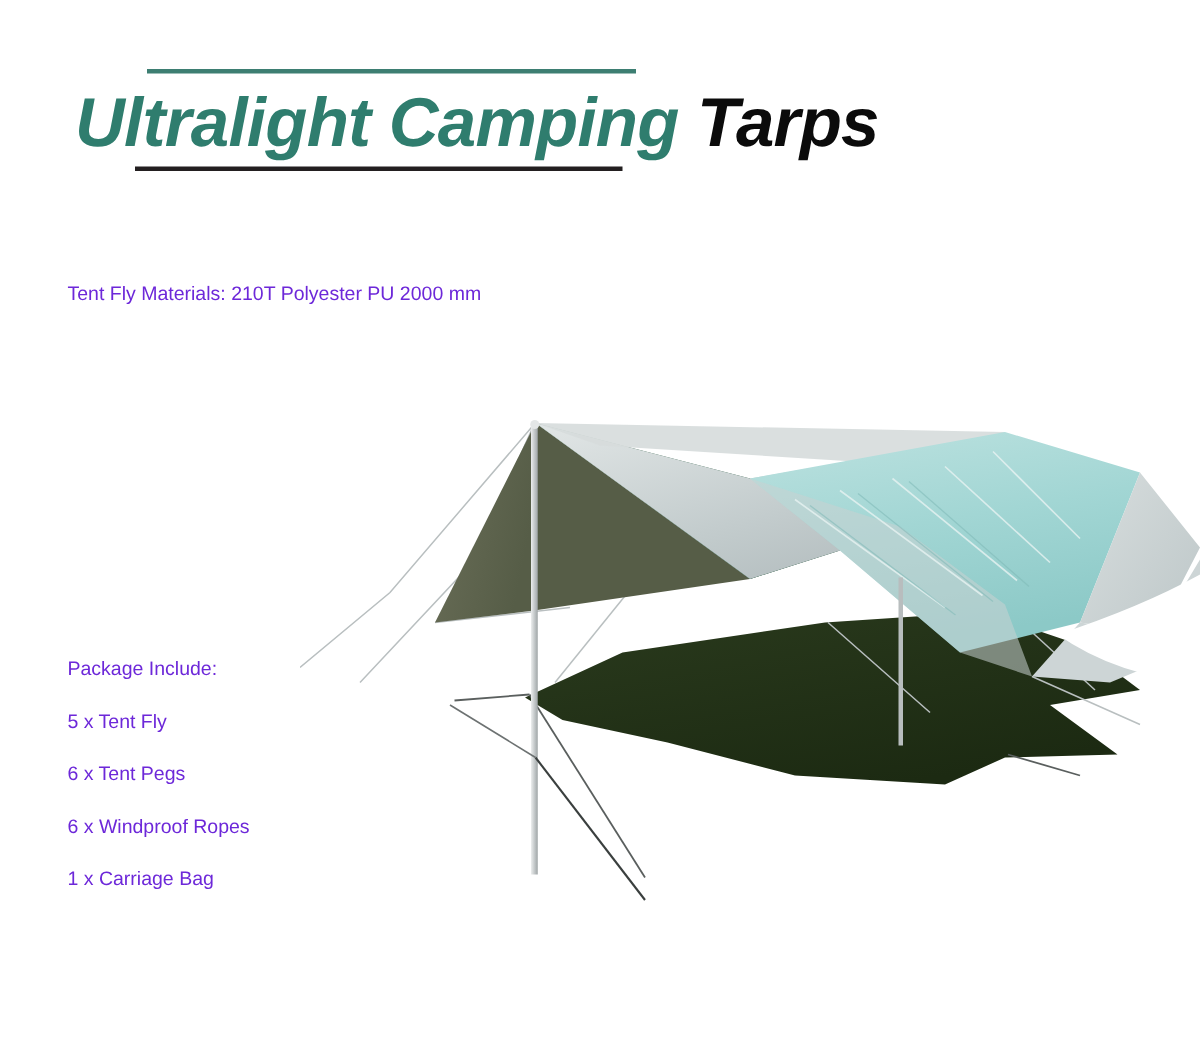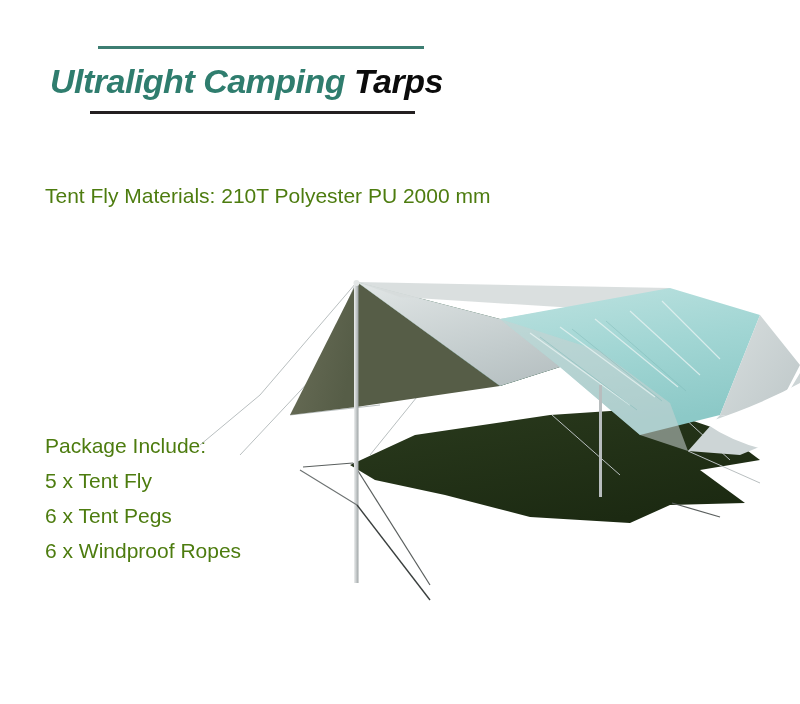--- a/index.html
+++ b/index.html
@@ -37,21 +37,21 @@
     left: 90px;
     top: 111px;
     width: 325px;
     height: 3px;
     background: #231f20;
   }
   #page-title {
     position: absolute;
     left: 50px;
     top: 55px;
-    font-size: 34px;
+    font-size: 46px;
     font-style: italic;
     font-weight: bold;
     letter-spacing: -0.5px;
     white-space: nowrap;
     line-height: 52px;
   }
   #page-title .t-green { color: #2f7d6e; }
   #page-title .t-black { color: #0b0b0b; font-weight: bold; }
 
   
@@ -61,23 +61,23 @@
     top: 178px;
     width: 470px;
   }
   .include-list {
     position: absolute;
     left: 45px;
     top: 428px;
     width: 330px;
   }
   .txt-line {
-    font-size: 21px;
+    font-size: 13px;
     line-height: 35px;
-    color: #4d7c0f;
+    color: #6d28d9;
     white-space: nowrap;
   }
 
   
   #product-photo {
     position: absolute;
     left: 200px;
     top: 255px;
     width: 600px;
     height: 360px;
@@ -98,20 +98,21 @@
 
 <div class="spec-list">
   <div class="txt-line">Tent Fly Materials: 210T Polyester PU 2000 mm</div>
 </div>
 
 <div class="include-list">
   <div class="txt-line">Package Include:</div>
   <div class="txt-line">5 x Tent Fly</div>
   <div class="txt-line">6 x Tent Pegs</div>
   <div class="txt-line">6 x Windproof Ropes</div>
+  <div class="txt-line">1 x Carriage Bag</div>
 </div>
 
 <div id="product-photo">
   <svg width="600" height="360" viewBox="0 0 600 360" xmlns="http://www.w3.org/2000/svg">
     <defs>
       <linearGradient id="gOliveL" x1="0" y1="0" x2="1" y2="0.4">
         <stop offset="0" stop-color="#6a6e58"></stop>
         <stop offset="1" stop-color="#565d47"></stop>
       </linearGradient>
       <linearGradient id="gGreenD" x1="0" y1="0" x2="1" y2="0.6">

